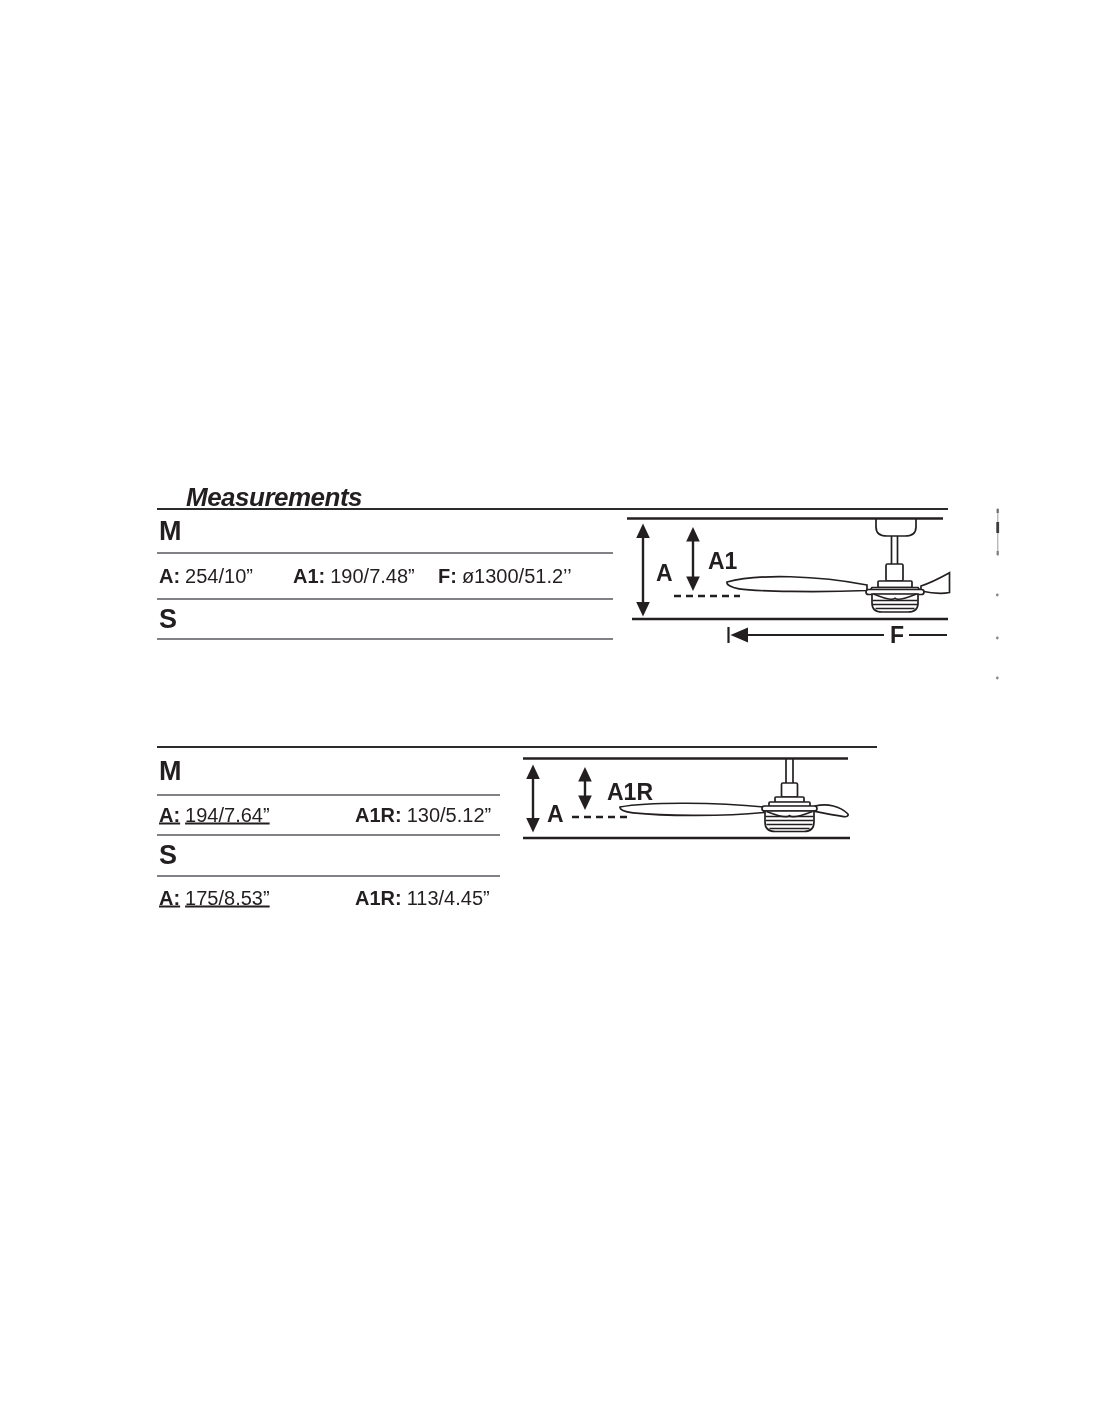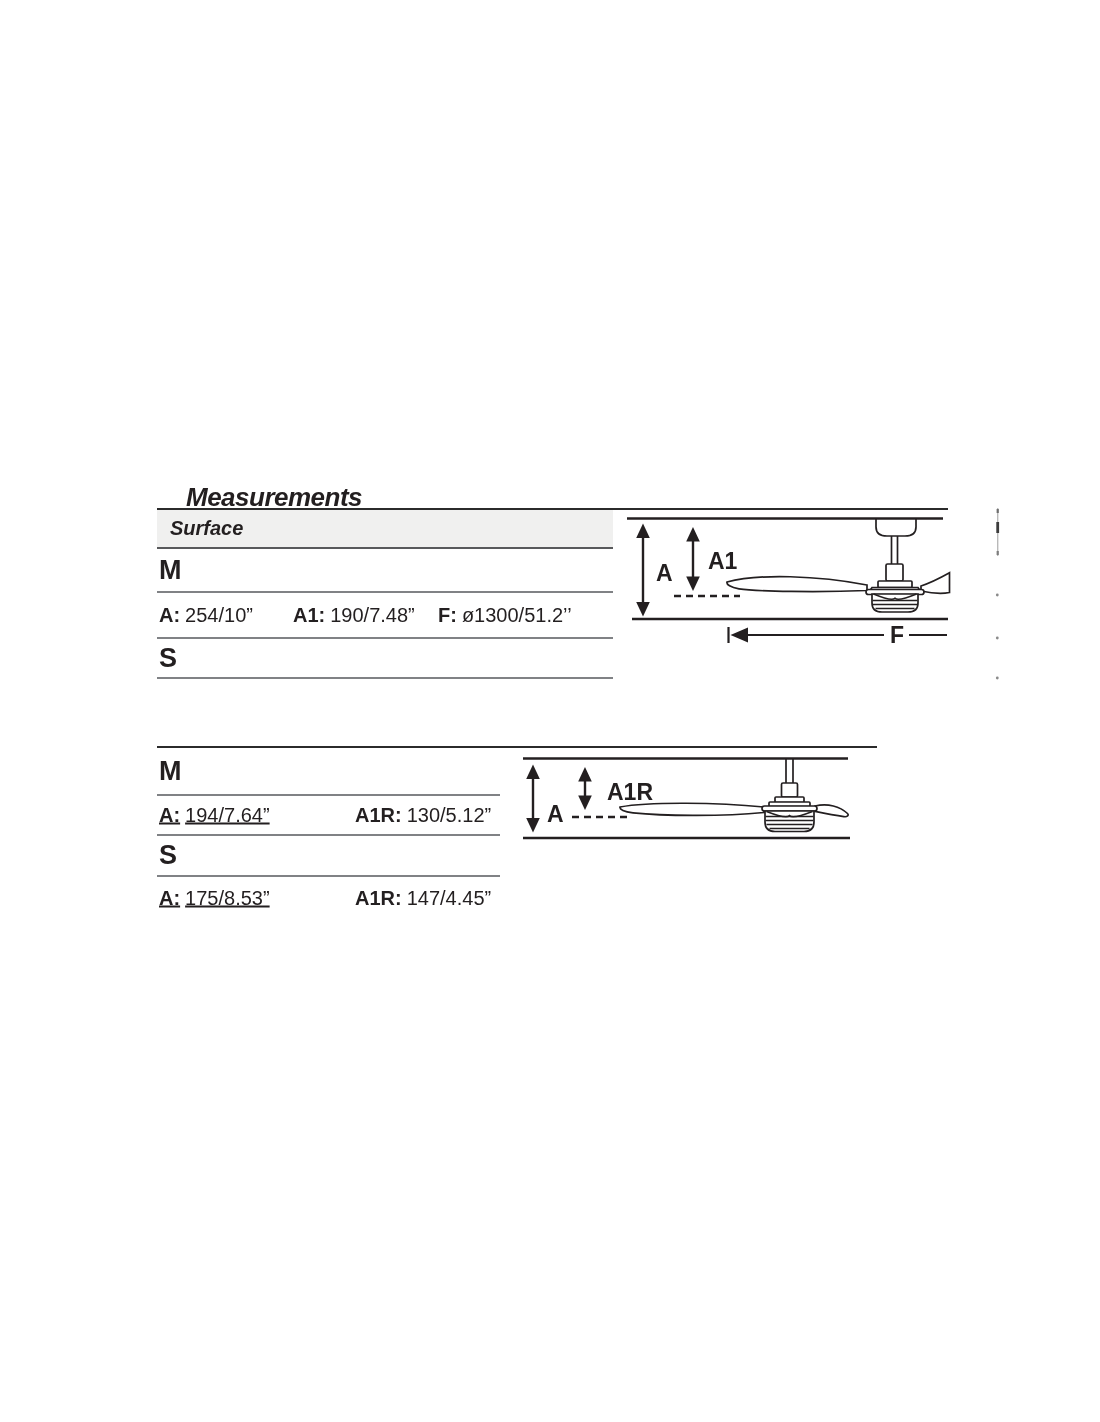--- a/index.html
+++ b/index.html
@@ -61,23 +61,20 @@
 </style>
 </head>
 <body>
 
 <h1 class="page-title">Measurements</h1>
 
 <div class="top-line surface"></div>
 <div class="top-line recessed"></div>
 
 <div class="meas-table surface">
-  <div class="band">
-    <span>Surface</span>
-  </div>
 
   <div class="size-row size-m">
     <span>M</span>
   </div>
   <div class="dims-row">
     <span class="dim d0">
       <b>A:</b><span>254/10”</span>
     </span>
     <span class="dim d1">
       <b>A1:</b><span>190/7.48”</span>
@@ -107,21 +104,21 @@
   </div>
 
   <div class="size-row size-s">
     <span>S</span>
   </div>
   <div class="dims-row last">
     <span class="dim d0">
       <b>A:</b><span>175/8.53”</span>
     </span>
     <span class="dim d1">
-      <b>A1R:</b><span>147/4.45”</span>
+      <b>A1R:</b><span>113/4.45”</span>
     </span>
   </div>
 </div>
 
 <svg class="diagram-svg surface-svg" width="392" height="200" viewBox="620 495 392 200">
   <g stroke="#231f20" fill="none" stroke-linecap="butt">
 
     <line x1="627" y1="518.5" x2="943" y2="518.5" stroke-width="2.6"></line>
     <line x1="632" y1="619" x2="948" y2="619" stroke-width="2.6"></line>
 

